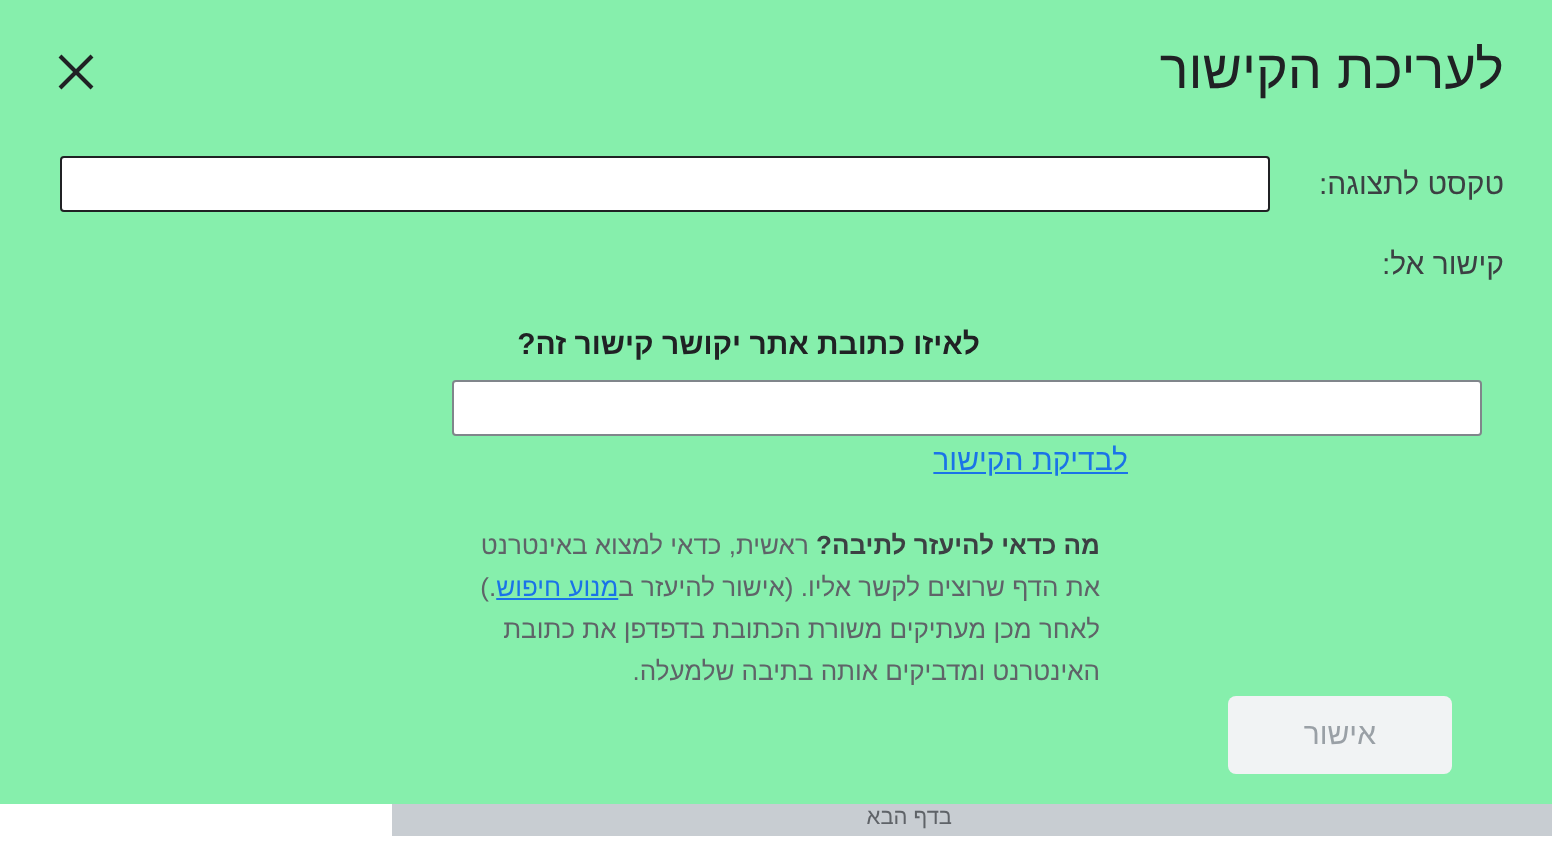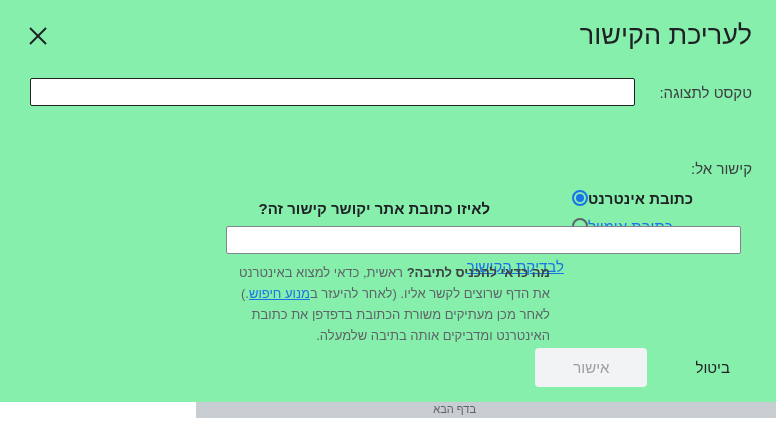--- a/index.html
+++ b/index.html
@@ -126,21 +126,20 @@
     color: #202124;
     padding: 0 6px;
     direction: rtl;
     outline: none;
   }
 
   
   .linkto-section {
     position: relative;
     height: 96px;
-    margin-top: 36px;
   }
   .linkto-label {
     position: absolute;
     right: 24px;
     top: 6px;
     font-size: 15px;
     color: #3c4043;
     white-space: nowrap;
   }
   .radio-group {
@@ -315,42 +314,31 @@
   </div>
 
   <div class="field-row row-display">
     <div class="field-label">טקסט לתצוגה:</div>
     <input class="text-input" type="text" value="" placeholder="" style="">
   </div>
 
   <div class="linkto-section">
     <div class="linkto-label">קישור אל:</div>
 
-    <div class="radio-group">
-      <div class="radio-item selected">
-        <span class="radio-mark"></span>
-        <span class="radio-label">כתובת אינטרנט</span>
-      </div>
-      <div class="radio-item link">
-        <span class="radio-mark"></span>
-        <span class="radio-label">כתובת אימייל</span>
-      </div>
-    </div>
 
     <div class="question">לאיזו כתובת אתר יקושר קישור זה?</div>
     <input class="url-input" type="text" value="" placeholder="" style="">
   </div>
 
   <div class="check-link-row">
     <a class="check-link" href="#">לבדיקת הקישור</a>
   </div>
 
   <div class="help-block">
-    <b>מה כדאי להכניס לתיבה?</b><span> ראשית, כדאי למצוא באינטרנט את הדף שרוצים לקשר אליו.</span>
-    <span>(לאחר להיעזר ב</span><a href="#">מנוע חיפוש</a><span>.) לאחר מכן מעתיקים משורת הכתובת בדפדפן את כתובת האינטרנט ומדביקים אותה בתיבה שלמעלה.</span>
+    <b>מה כדאי להיעזר לתיבה?</b><span> ראשית, כדאי למצוא באינטרנט את הדף שרוצים לקשר אליו.</span>
+    <span>(אישור להיעזר ב</span><a href="#">מנוע חיפוש</a><span>.) לאחר מכן מעתיקים משורת הכתובת בדפדפן את כתובת האינטרנט ומדביקים אותה בתיבה שלמעלה.</span>
   </div>
 
   <div class="dialog-footer">
-    <button class="btn-cancel">ביטול</button>
     <button class="btn-ok">אישור</button>
   </div>
 
 </div>
 
 </body></html>

